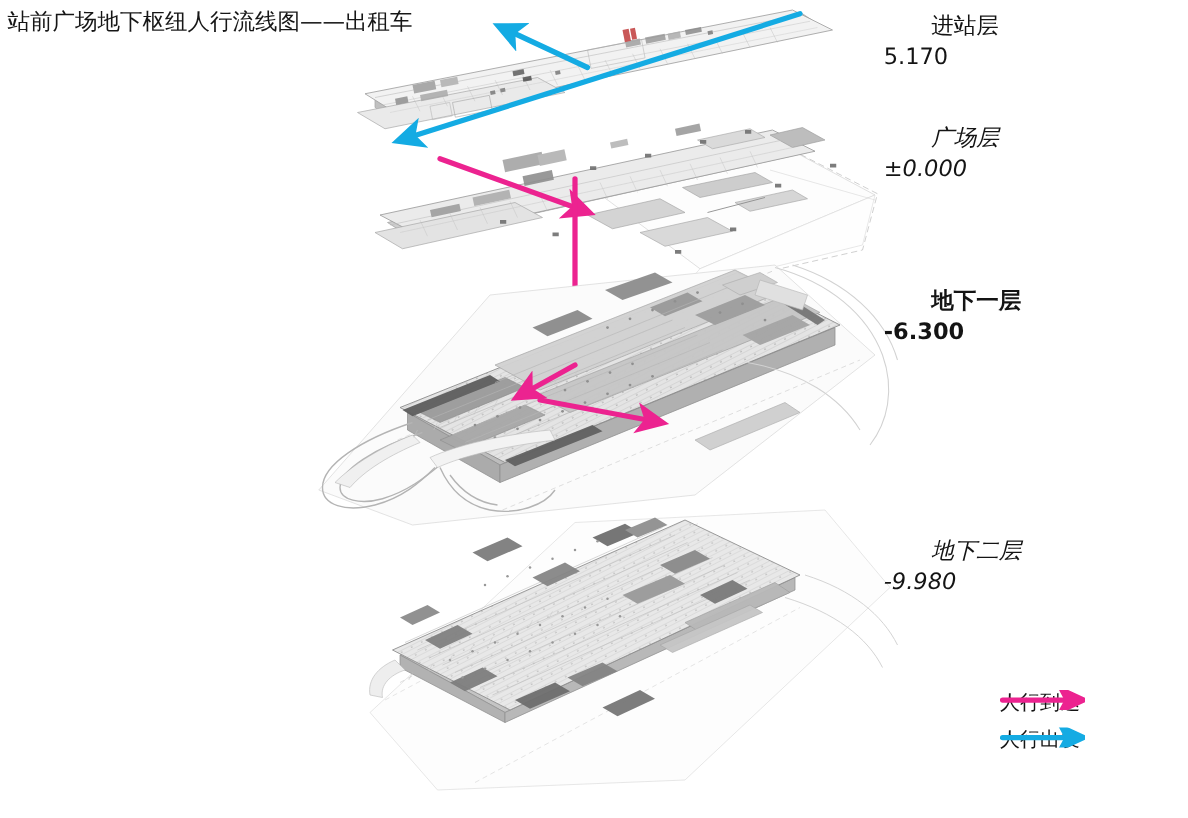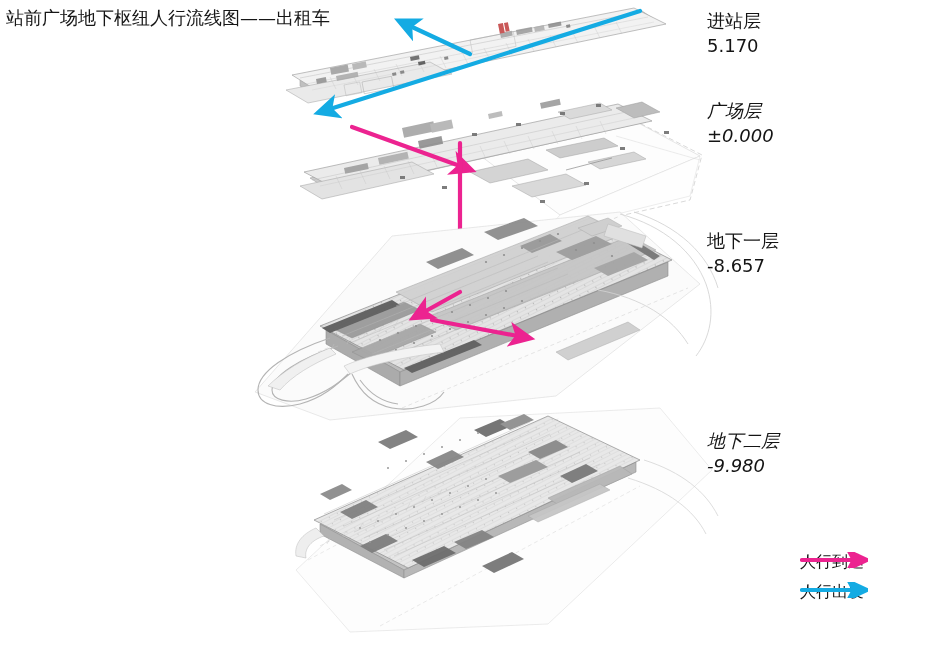--- a/index.html
+++ b/index.html
@@ -6,21 +6,21 @@
   body{width:950px;height:654px;position:relative;overflow:hidden;
        font-family:"DejaVu Sans","Liberation Sans",sans-serif;color:#1a1a1a;}
 
   #stage{position:absolute;left:0;top:0;width:950px;height:654px;}
   #stage svg{position:absolute;left:0;top:0;}
 
   .title{position:absolute;left:6px;top:6px;font-size:18px;line-height:24px;
          letter-spacing:0px;color:#161616;white-space:nowrap;}
 
   .lvl{position:absolute;font-size:18px;line-height:25px;color:#141414;white-space:nowrap;}
-  .lvl .name{display:block;}
+  .lvl .name{display:block;margin-left:38px;}
   .lvl .elev{display:block;}
 
   .legend{position:absolute;}
   .legend-row{position:absolute;display:flex;align-items:center;gap:10px;}
   .legend-label{font-size:16px;line-height:20px;color:#141414;white-space:nowrap;}
   .legend-arrow{display:block;}
 </style>
 </head>
 <body>
 
@@ -378,23 +378,23 @@
   <div class="title">站前广场地下枢纽人行流线图——出租车</div>
 
   <div class="lvl" style="left:707px;top:8px;">
     <span class="name">进站层</span>
     <span class="elev">5.170</span>
   </div>
   <div class="lvl" style="left:707px;top:98px;font-style:italic;">
     <span class="name">广场层</span>
     <span class="elev">±0.000</span>
   </div>
-  <div class="lvl" style="left:707px;top:228px;">
+  <div class="lvl" style="left:707px;top:228px;font-weight:bold;">
     <span class="name">地下一层</span>
-    <span class="elev">-8.657</span>
+    <span class="elev">-6.300</span>
   </div>
   <div class="lvl" style="left:707px;top:428px;font-style:italic;">
     <span class="name">地下二层</span>
     <span class="elev">-9.980</span>
   </div>
 
   <div class="legend">
     <div class="legend-row" style="left:800px;top:552px;">
       <svg class="legend-arrow" width="68" height="16" viewBox="0 0 68 16">
         <path d="M2,8 L54,8" stroke="#EC2390" stroke-width="4.2" stroke-linecap="round" marker-end="url(#mkPink)" fill="none"></path>

